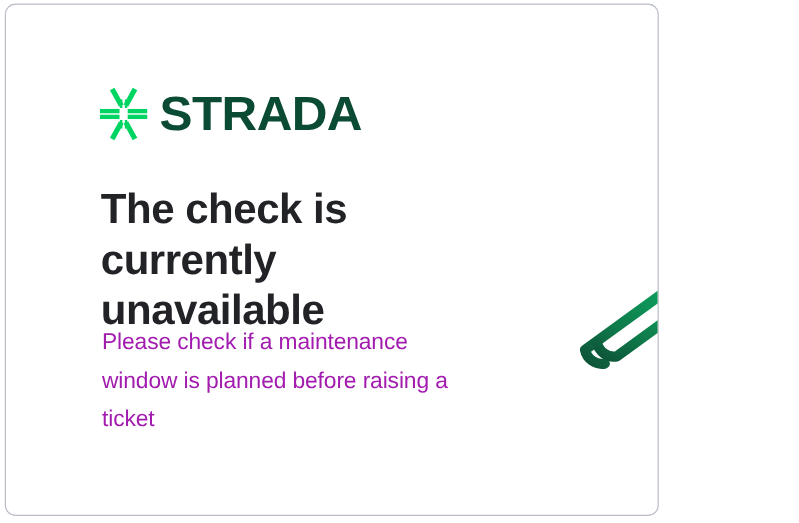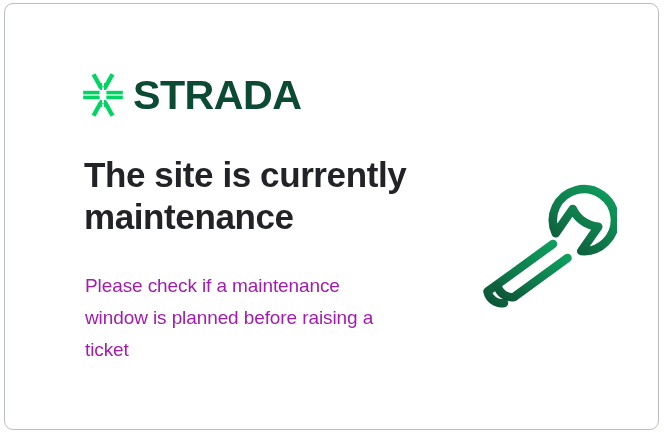--- a/index.html
+++ b/index.html
@@ -22,21 +22,21 @@
     height: 436px;
     background: #ffffff;
     box-sizing: border-box;
   }
 
   
   .card {
     position: absolute;
     left: 4px;
     top: 3px;
-    width: 655px;
+    width: 545px;
     height: 427px;
     box-sizing: border-box;
     background: #ffffff;
     border: 1px solid #b9bdc6;
     border-radius: 9px;
     overflow: hidden;
     padding-left: 43px;
   }
 
   
@@ -143,21 +143,21 @@
 
             <path d="M17.0 27.0 L19.0 27.0 L19.0 34.0 L17.0 34.0 Z"></path>
             <path d="M21.0 27.0 L23.0 27.0 L23.0 34.0 L21.0 34.0 Z"></path>
           </g>
         </svg>
       </span>
 
       <span class="logo-wordmark">STRADA</span>
     </div>
 
-    <h1 class="headline">The site is currently maintenance</h1>
+    <h1 class="headline">The check is currently unavailable</h1>
 
     <p class="body-copy">Please check if a maintenance window is planned before raising a ticket</p>
 
     <div class="wrench-illustration">
       <svg viewBox="0 0 160 160" xmlns="http://www.w3.org/2000/svg" aria-hidden="true">
         <defs>
           <linearGradient id="wrenchGrad" x1="0" y1="1" x2="1" y2="0">
             <stop offset="0%" stop-color="#0d5438"></stop>
             <stop offset="45%" stop-color="#0f7a4a"></stop>
             <stop offset="100%" stop-color="#0e9e5e"></stop>

